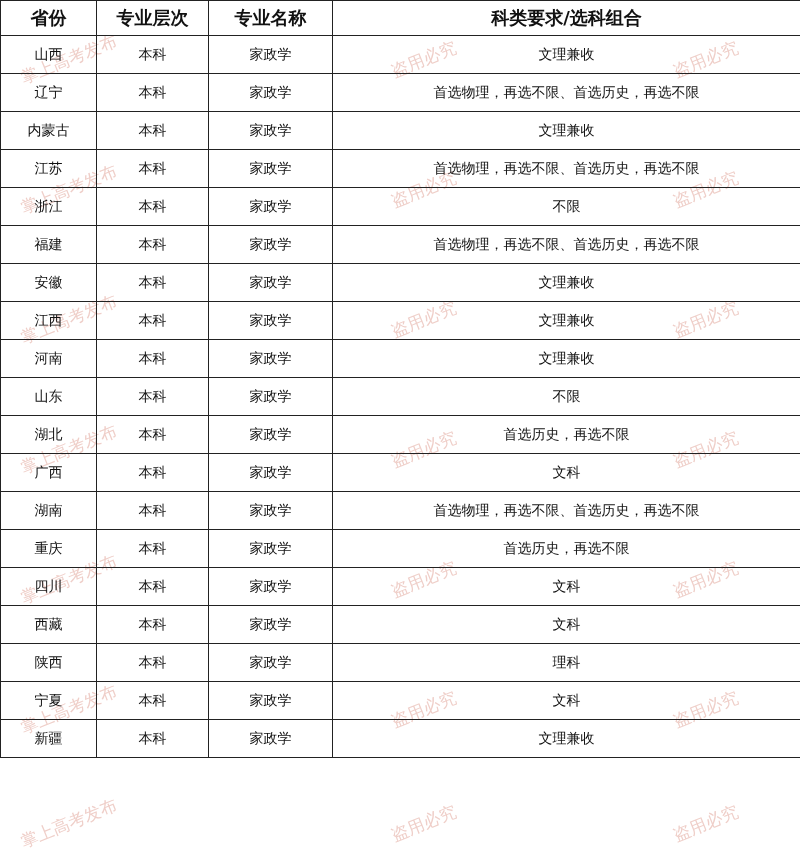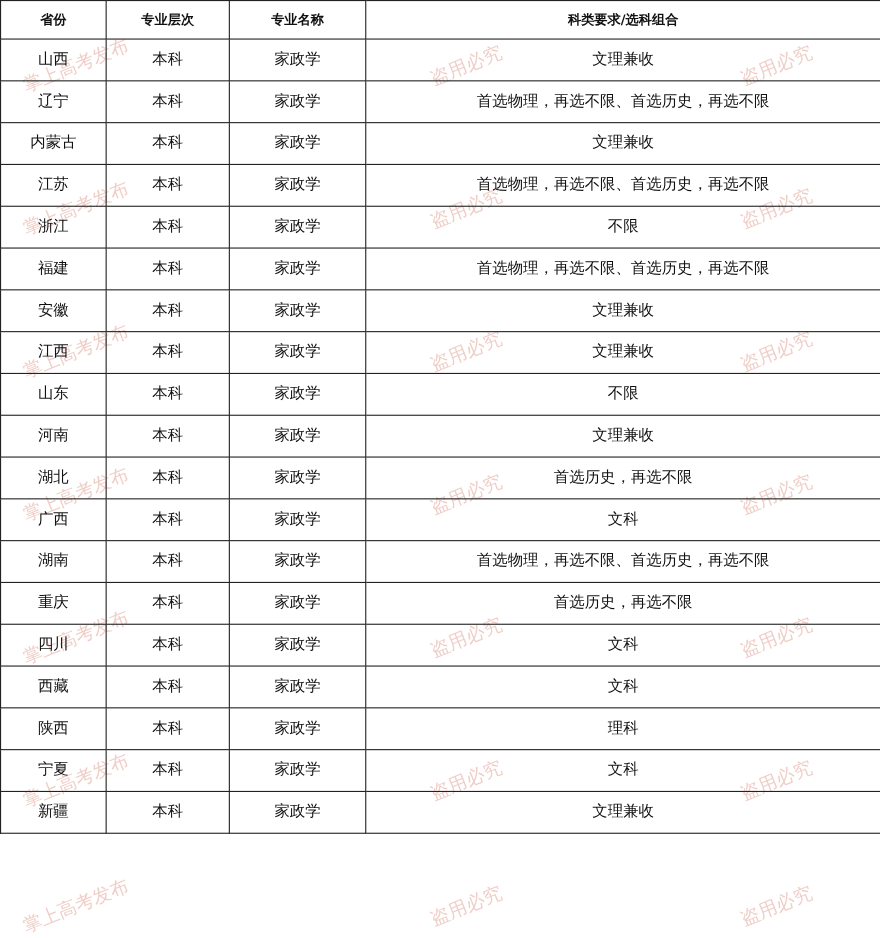--- a/index.html
+++ b/index.html
@@ -32,21 +32,21 @@
     text-align: center;
     vertical-align: middle;
     font-size: 14px;
     padding: 0;
     height: 37px;
     line-height: 1.2;
     background: transparent;
   }
   table.data-table thead th {
     font-weight: bold;
-    font-size: 12px;
+    font-size: 18px;
     height: 34px;
   }
   col.c-prov { width: 96px; }
   col.c-level { width: 112px; }
   col.c-major { width: 124px; }
   col.c-req  { width: 468px; }
 
   td.cell-req {
     font-size: 13.5px;
   }
@@ -158,30 +158,30 @@
           <td class="cell-major">家政学</td>
           <td class="cell-req">文理兼收</td>
         </tr>
         <tr>
           <td class="cell-province">江西</td>
           <td class="cell-level">本科</td>
           <td class="cell-major">家政学</td>
           <td class="cell-req">文理兼收</td>
         </tr>
         <tr>
+          <td class="cell-province">河南</td>
+          <td class="cell-level">本科</td>
+          <td class="cell-major">家政学</td>
+          <td class="cell-req">文理兼收</td>
+        </tr>
+        <tr>
           <td class="cell-province">山东</td>
           <td class="cell-level">本科</td>
           <td class="cell-major">家政学</td>
           <td class="cell-req">不限</td>
-        </tr>
-        <tr>
-          <td class="cell-province">河南</td>
-          <td class="cell-level">本科</td>
-          <td class="cell-major">家政学</td>
-          <td class="cell-req">文理兼收</td>
         </tr>
         <tr>
           <td class="cell-province">湖北</td>
           <td class="cell-level">本科</td>
           <td class="cell-major">家政学</td>
           <td class="cell-req">首选历史，再选不限</td>
         </tr>
         <tr>
           <td class="cell-province">广西</td>
           <td class="cell-level">本科</td>

